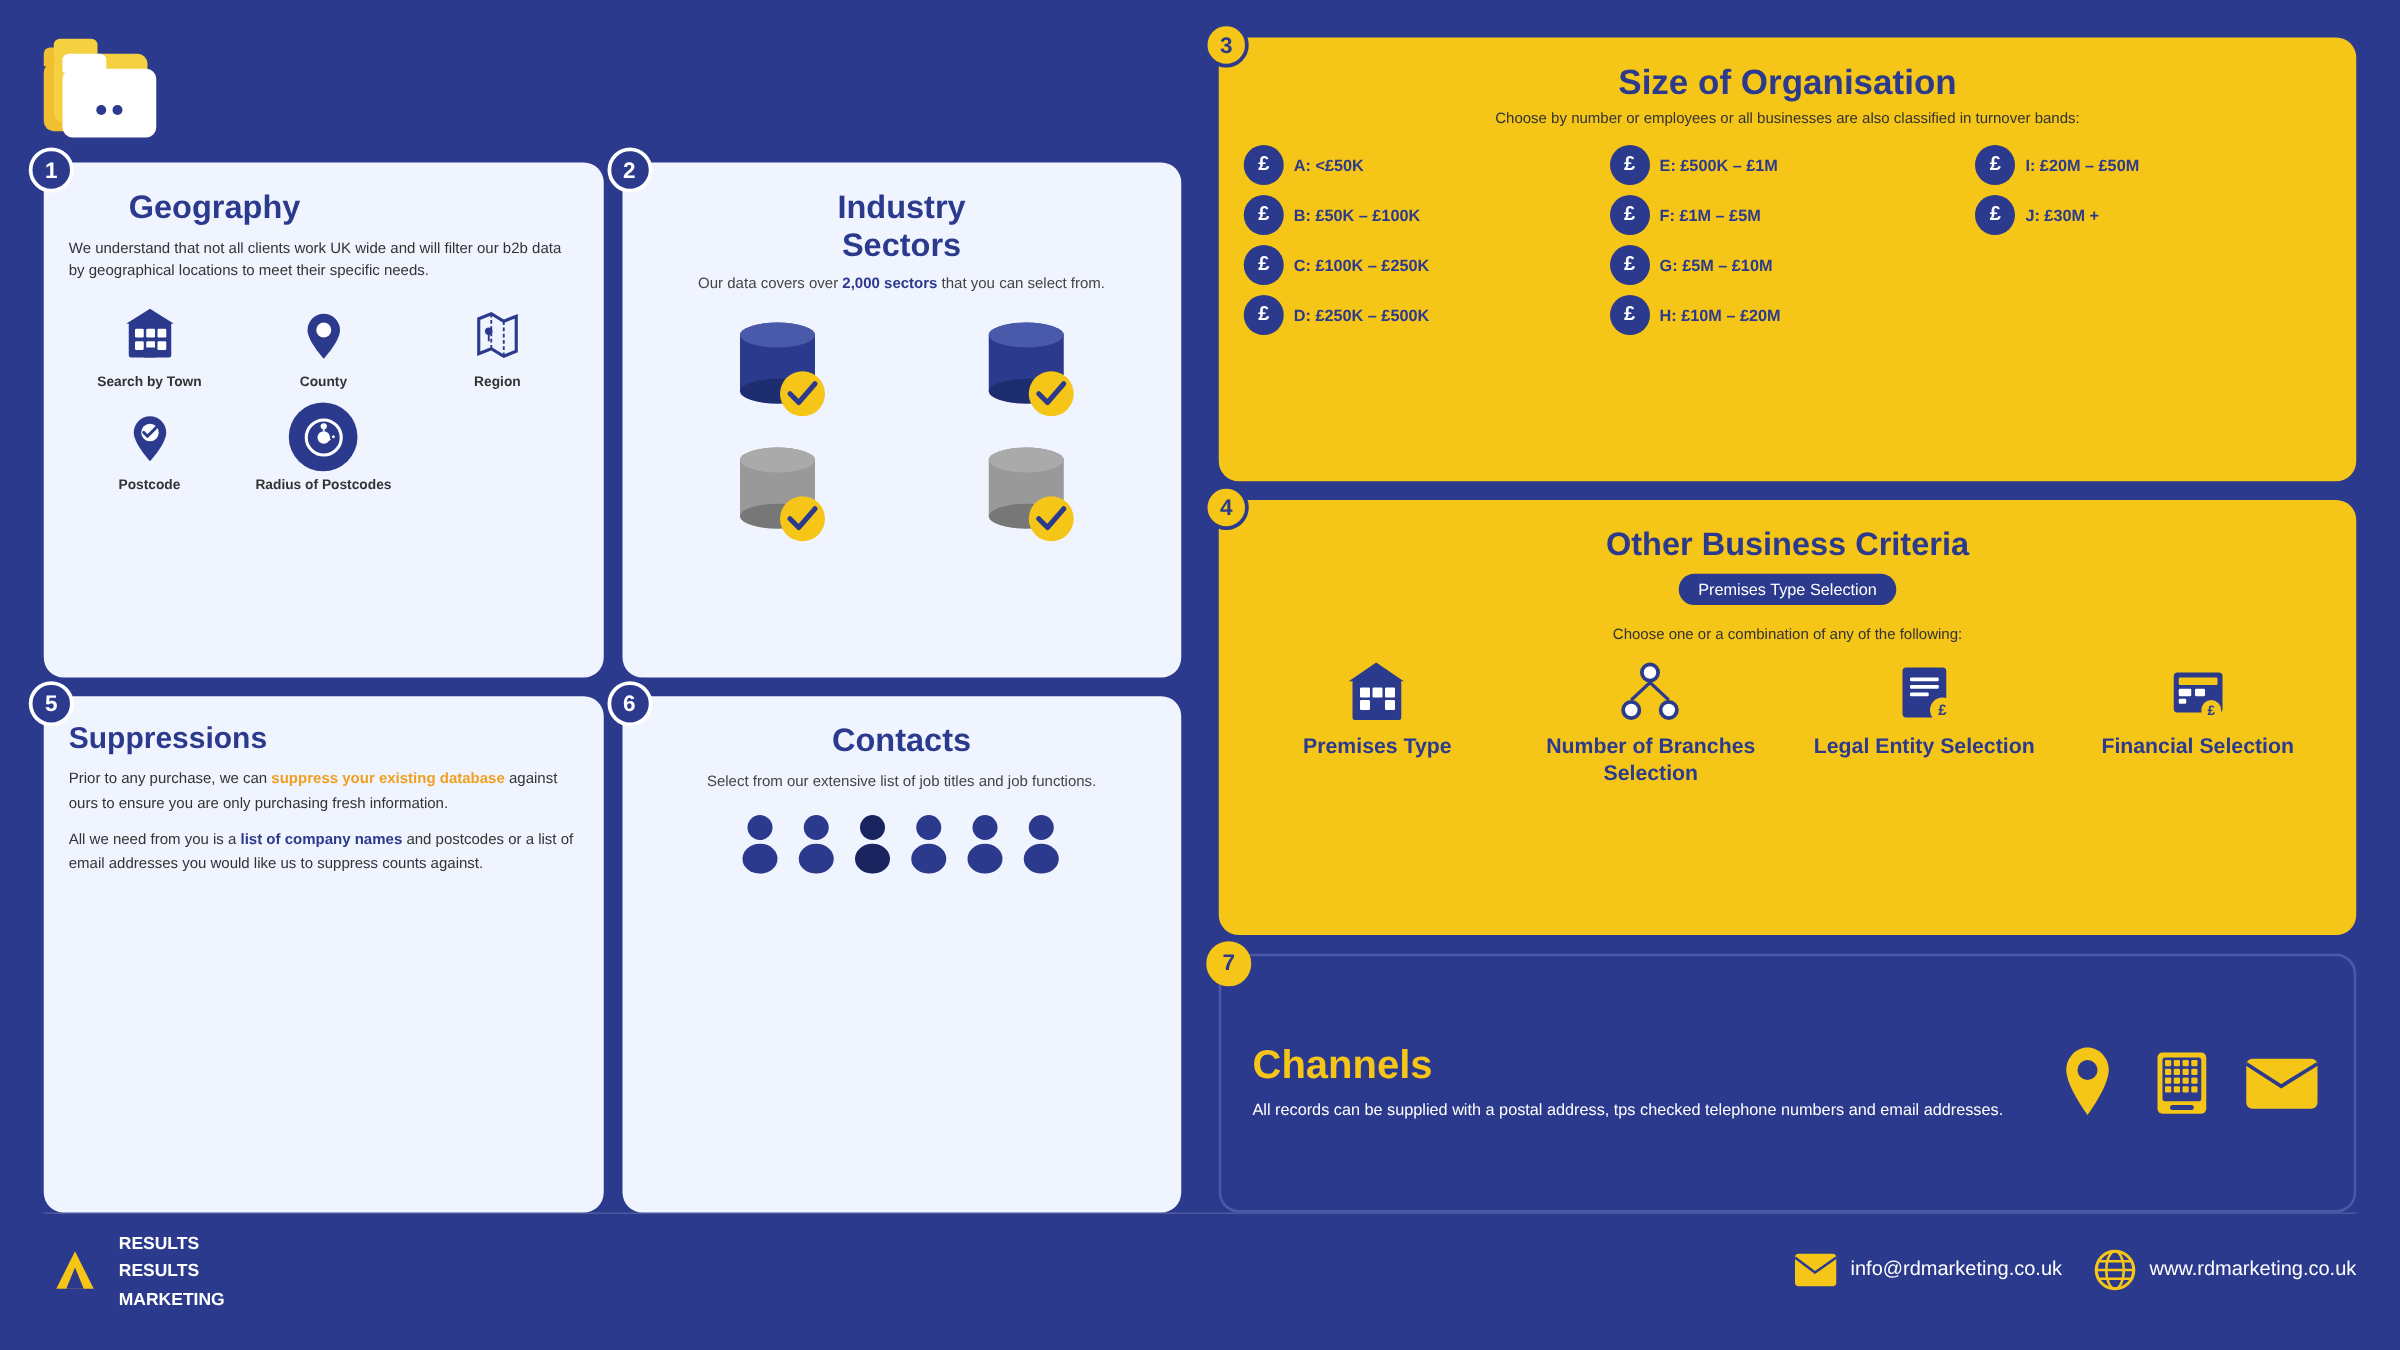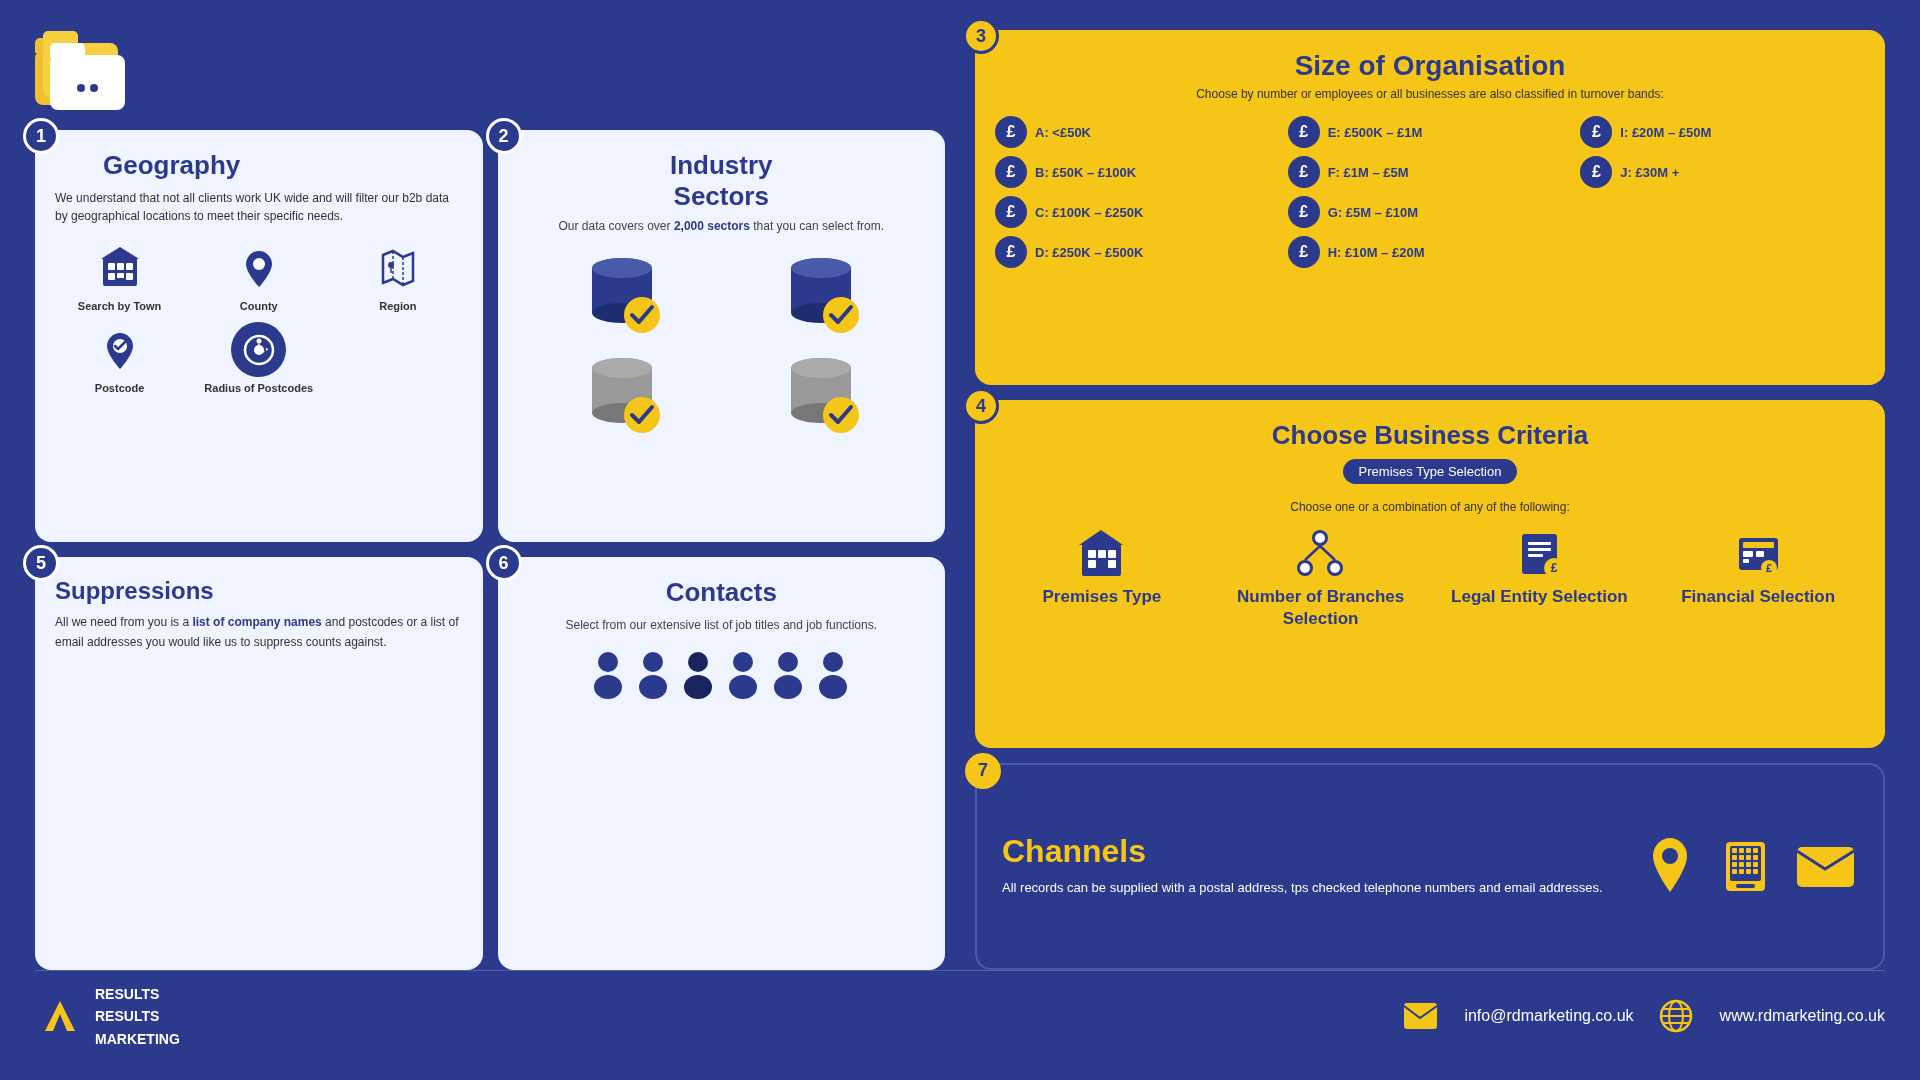--- a/index.html
+++ b/index.html
@@ -474,21 +474,21 @@
 
     .footer-contact {
       display: flex;
       align-items: center;
       gap: 25px;
     }
 
     .footer-item {
       display: flex;
       align-items: center;
-      gap: 26px;
+      gap: 10px;
       color: white;
       font-size: 16px;
     }
 
     .card-white-step7 {
       background: #2b3a8c;
       border-radius: 16px;
       padding: 20px 25px;
       position: relative;
       border: 2px solid #4a5aaa;
@@ -635,20 +635,23 @@
           <circle cx="65" cy="65" r="18" fill="#f5c518"></circle>
           <path d="M55 65 L62 72 L75 57" stroke="#2b3a8c" stroke-width="4" stroke-linecap="round" stroke-linejoin="round" fill="none"></path>
         </svg>
       </div>
     </div>
 
     <div class="card-white">
       <div class="step-badge">5</div>
       <div class="supp-title">Suppressions</div>
       <div class="supp-desc">
+        Prior to any purchase, we can <span class="highlight">suppress your existing database</span> against ours to ensure you are only purchasing fresh information.
+      </div>
+      <div class="supp-desc">
         All we need from you is a <span class="highlight-blue">list of company names</span> and postcodes or a list of email addresses you would like us to suppress counts against.
       </div>
     </div>
 
     <div class="card-white">
       <div class="step-badge">6</div>
       <div class="contacts-title">Contacts</div>
       <div class="contacts-desc">Select from our extensive list of job titles and job functions.</div>
       <div class="contacts-icons">
 
@@ -739,21 +742,21 @@
         <div class="size-item">
           <div class="pound-icon">£</div>
           <div class="size-label">H: £10M – £20M</div>
         </div>
         <div></div>
       </div>
     </div>
 
     <div class="card-yellow">
       <div class="step-badge-yellow">4</div>
-      <div class="other-title">Choose Business Criteria</div>
+      <div class="other-title">Other Business Criteria</div>
       <div style="text-align:center; margin-bottom:8px;">
         <span class="premises-badge">Premises Type Selection</span>
       </div>
       <div class="other-desc">Choose one or a combination of any of the following:</div>
       <div class="other-icons">
 
         <div class="other-item">
           <svg width="55" height="55" viewBox="0 0 55 55" fill="none">
             <rect x="8" y="18" width="39" height="32" rx="2" fill="#2b3a8c"></rect>
             <rect x="14" y="24" width="8" height="8" rx="1" fill="white"></rect>

